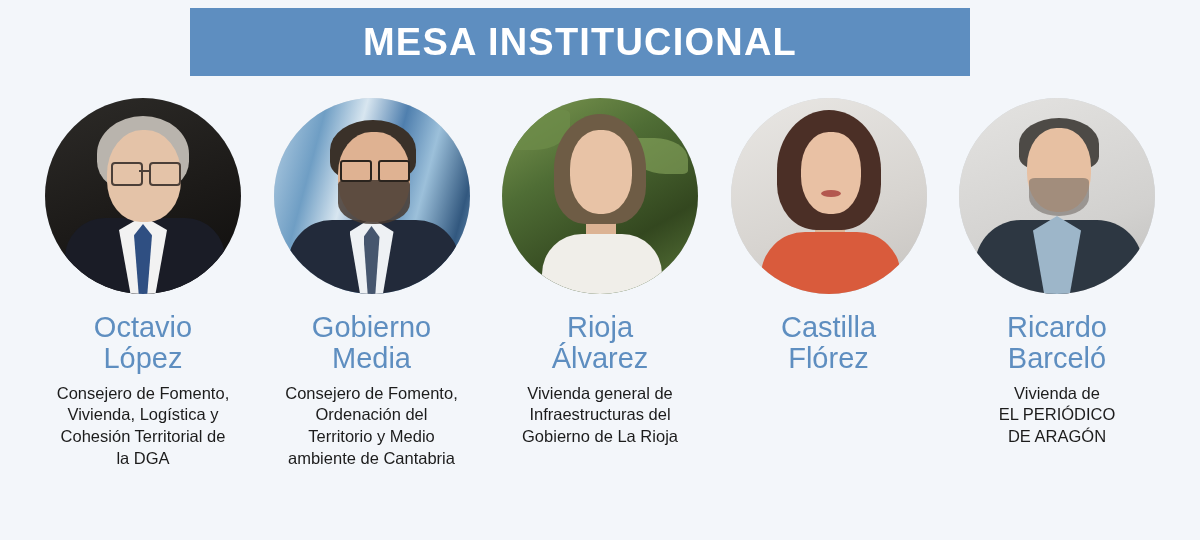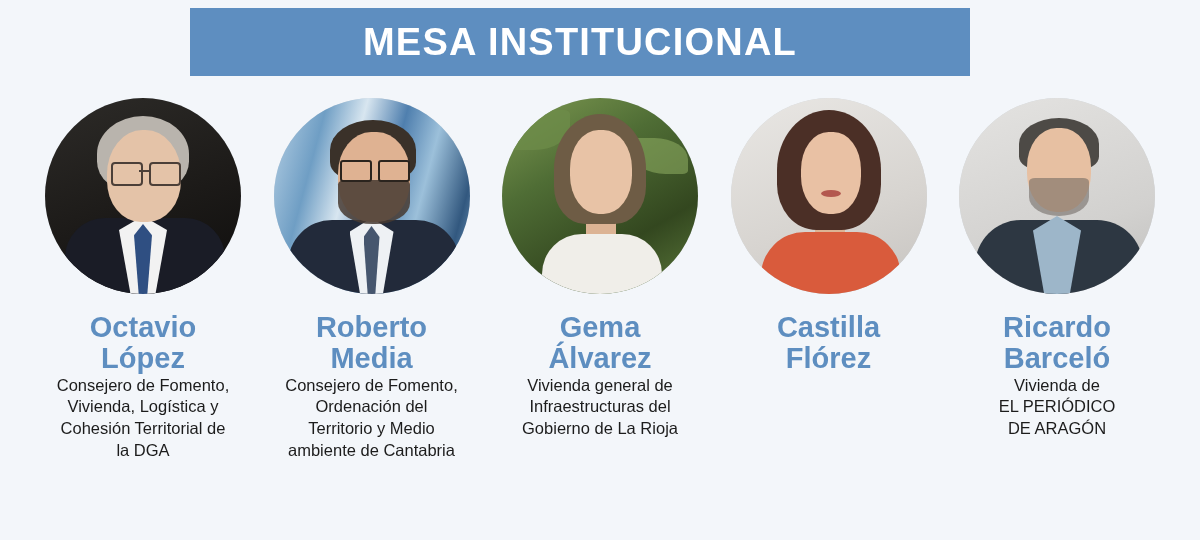--- a/index.html
+++ b/index.html
@@ -73,27 +73,27 @@
     background: #cfd6dd;
   }
   .photo .bgfill {
     position: absolute;
     inset: 0;
   }
   .name {
     margin-top: 18px;
     color: #5e8ec0;
     font-size: 29px;
-    font-weight: bold;
+    font-weight: normal;
     line-height: 1.08;
     text-align: center;
     white-space: pre-line;
   }
   .role {
-    margin-top: 0;
+    margin-top: 8px;
     color: #1c1c1c;
     font-size: 16.5px;
     line-height: 1.32;
     text-align: center;
     white-space: pre-line;
   }
 
   
   .p1 .bgfill { background: linear-gradient(160deg,#2d2b28 0%, #1c1a18 55%, #0e0d0c 100%); }
   .p1 .hair { position:absolute; left:52px; top:18px; width:92px; height:76px; background:#b9b4ad; border-radius:50% 50% 40% 40%; }
@@ -178,39 +178,39 @@
           <div class="bgfill"></div>
           <div class="body"></div>
           <div class="shirt"></div>
           <div class="tie"></div>
           <div class="hair"></div>
           <div class="face"></div>
           <div class="beard"></div>
           <div class="glass-l"></div>
           <div class="glass-r"></div>
         </div>
-        <div class="name">Roberto
+        <div class="name">Gobierno
 Media</div>
         <div class="role">Consejero de Fomento,
 Ordenación del
 Territorio y Medio
 ambiente de Cantabria</div>
       </div>
 
       <div class="person">
         <div class="photo p3">
           <div class="bgfill"></div>
           <div class="leaf1"></div>
           <div class="leaf2"></div>
           <div class="neck"></div>
           <div class="body"></div>
           <div class="hair"></div>
           <div class="face"></div>
         </div>
-        <div class="name">Gema
+        <div class="name">Rioja
 Álvarez</div>
         <div class="role">Vivienda general de
 Infraestructuras del
 Gobierno de La Rioja</div>
       </div>
 
       <div class="person">
         <div class="photo p4">
           <div class="bgfill"></div>
           <div class="neck"></div>

